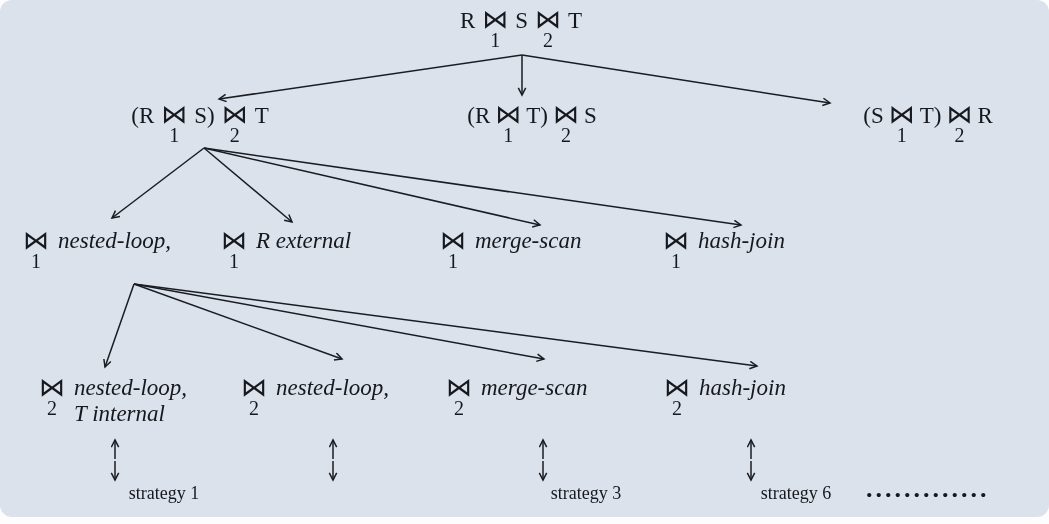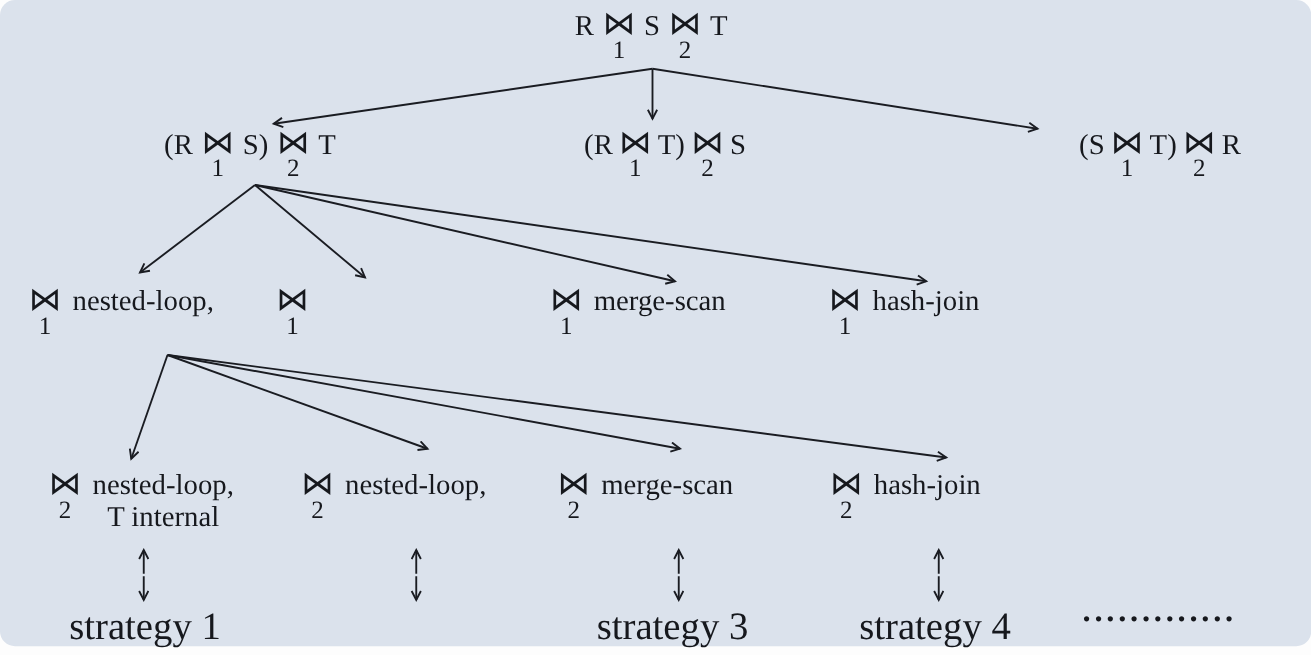--- a/index.html
+++ b/index.html
@@ -8,24 +8,24 @@
   .panel{position:absolute;left:0;top:0;width:1049px;height:517px;background:#dbe2ec;border-radius:12px;}
   .edges{position:absolute;left:0;top:0;width:1049px;height:517px;}
   .node{position:absolute;display:flex;align-items:flex-start;font-size:23px;line-height:27px;white-space:nowrap;}
   .expr{transform:translateX(-50%);}
   .expr .tok{display:inline-block;margin:0 4px;}
   .expr.tight .tok{margin:0 2px;}
   .join{display:inline-flex;flex-direction:column;align-items:center;margin:0 3px;}
   .bowtie{font-family:"DejaVu Sans",sans-serif;font-size:26px;line-height:24px;}
   .jsub{font-size:20px;line-height:18px;}
   .method .join{margin-right:9px;}
-  .tlines{display:flex;flex-direction:column;align-items:center;}
+  .tlines{display:flex;flex-direction:column;font-style:italic;}
   .tlines .l1{line-height:26px;}
   .tlines .l2{line-height:26px;}
-  .strategy{position:absolute;transform:translateX(-50%);font-size:31px;white-space:nowrap;}
+  .strategy{position:absolute;transform:translateX(-50%);font-size:18px;white-space:nowrap;margin-left:48px;}
   .dots{position:absolute;font-size:26px;font-weight:700;letter-spacing:3px;white-space:nowrap;}
 </style>
 </head>
 <body>
 
 <div class="page">
   <div class="panel">
 
     <svg class="edges" viewBox="0 0 1049 517" xmlns="http://www.w3.org/2000/svg">
       <defs>
@@ -125,20 +125,21 @@
         <span class="l1">nested-loop,</span>
       </span>
     </div>
 
     <div class="node method" style="left:218px;top:228px;">
       <span class="join">
         <span class="bowtie">⋈</span>
         <span class="jsub">1</span>
       </span>
       <span class="tlines">
+        <span class="l2">R external</span>
       </span>
     </div>
 
     <div class="node method" style="left:437px;top:228px;">
       <span class="join">
         <span class="bowtie">⋈</span>
         <span class="jsub">1</span>
       </span>
       <span class="tlines">
         <span class="l1">merge-scan</span>
@@ -191,18 +192,18 @@
         <span class="bowtie">⋈</span>
         <span class="jsub">2</span>
       </span>
       <span class="tlines">
         <span class="l1">hash-join</span>
       </span>
     </div>
 
     <div class="strategy" style="left:116px;top:483px;">strategy 1</div>
     <div class="strategy" style="left:538px;top:483px;">strategy 3</div>
-    <div class="strategy" style="left:748px;top:483px;">strategy 4</div>
+    <div class="strategy" style="left:748px;top:483px;">strategy 6</div>
 
     <div class="dots" style="left:866px;top:474px;">.............</div>
 
   </div>
 </div>
 
 </body></html>

